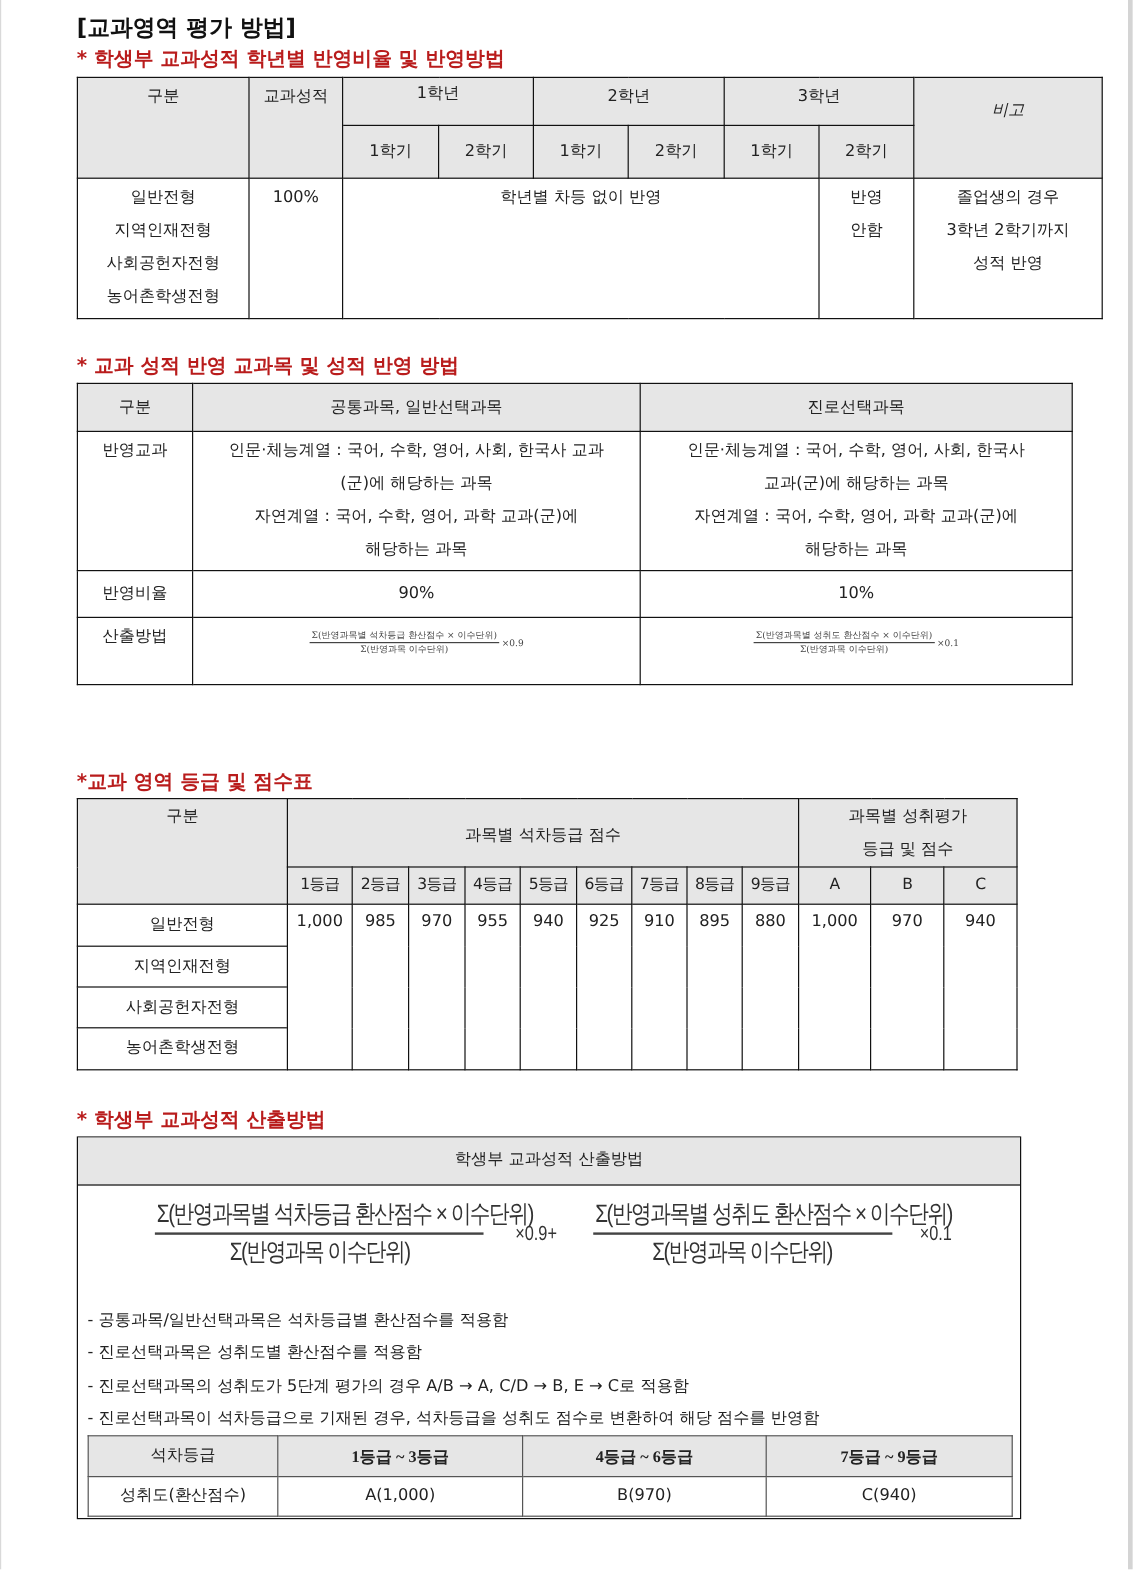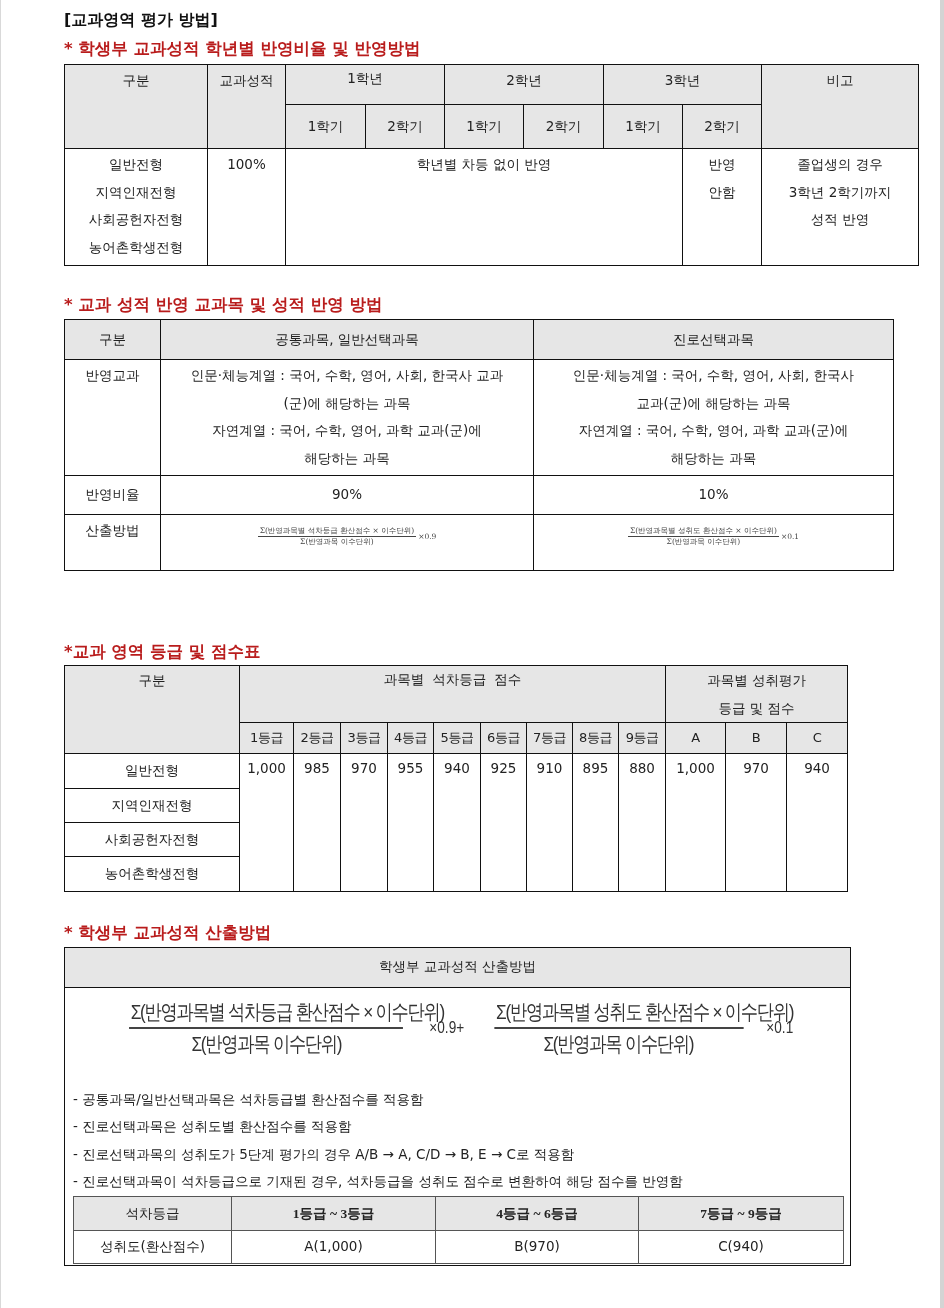--- a/index.html
+++ b/index.html
@@ -4,21 +4,21 @@
 <style>
   html, body { margin:0; padding:0; }
   body {
     width:944px; height:1308px; position:relative; overflow:hidden;
     background:#ffffff; color:#222;
     font-family:"DejaVu Sans","Liberation Sans",sans-serif;
   }
   .page-edge-left { position:absolute; left:0; top:0; width:1px; height:1308px; background:#d9d9d9; }
   .page-edge-right { position:absolute; right:0; top:0; width:4px; height:1308px; background:#d4d4d4; }
   .abs { position:absolute; }
-  .h-title { font-weight:bold; font-size:16px; color:#111; white-space:nowrap; }
+  .h-title { font-weight:bold; font-size:19px; color:#111; white-space:nowrap; }
   .h-sub { font-weight:bold; font-size:16.5px; color:#b91c1c; white-space:nowrap; }
   table.t { position:absolute; border-collapse:collapse; table-layout:fixed; font-size:13.5px; }
   table.t td { border:1px solid #111; text-align:center; vertical-align:top; padding:0; line-height:27.5px; color:#222; }
   table.t td.g { background:#e6e6e6; }
   table.t td.mid { vertical-align:middle; }
   .formula-small {
     display:inline-flex; align-items:center; font-family:"DejaVu Serif",serif;
     font-size:7.5px; color:#444; margin-top:4px; line-height:10px;
   }
   .frac { display:inline-flex; flex-direction:column; align-items:center; }
@@ -62,21 +62,21 @@
       <col style="width:79px">
     <col style="width:157px">
   </colgroup>
   <tbody>
       <tr style="height:40px;">
     <td class="g" rowspan="2" style="padding-top:2px;">구분</td>
     <td class="g" rowspan="2" style="padding-top:2px;">교과성적</td>
     <td class="g" colspan="2" style="padding-top:0;">1학년</td>
     <td class="g" colspan="2" style="padding-top:2px;">2학년</td>
     <td class="g" colspan="2" style="padding-top:2px;">3학년</td>
-    <td class="g" rowspan="2" style="padding-top:2px;">비고</td>
+    <td class="g" rowspan="2" style="padding-top:14px;font-style:italic;">비고</td>
   </tr>
   <tr style="height:44px;">
     <td class="g mid">1학기</td>
     <td class="g mid">2학기</td>
     <td class="g mid">1학기</td>
     <td class="g mid">2학기</td>
     <td class="g mid">1학기</td>
     <td class="g mid">2학기</td>
   </tr>
   <tr style="height:117px;">
@@ -173,21 +173,21 @@
       <col style="width:46px">
       <col style="width:46px">
       <col style="width:47px">
     <col style="width:60px">
       <col style="width:61px">
       <col style="width:61px">
   </colgroup>
   <tbody>
       <tr style="height:57px;">
     <td class="g" rowspan="2" style="padding-top:1px;">구분</td>
-    <td class="g" colspan="9" style="padding-top:1px;font-family:Liberation Mono, monospace;">과목별 석차등급 점수</td>
+    <td class="g" colspan="9" style="padding-top:17px;">과목별 석차등급 점수</td>
     <td class="g" colspan="3" style="padding-top:1px;">
       <div>과목별 성취평가</div>
       <div>등급 및 점수</div>
     </td>
   </tr>
   <tr style="height:31px; font-size:13px; letter-spacing:-0.5px;">
     <td class="g mid">1등급</td>
     <td class="g mid">2등급</td>
     <td class="g mid">3등급</td>
     <td class="g mid">4등급</td>

